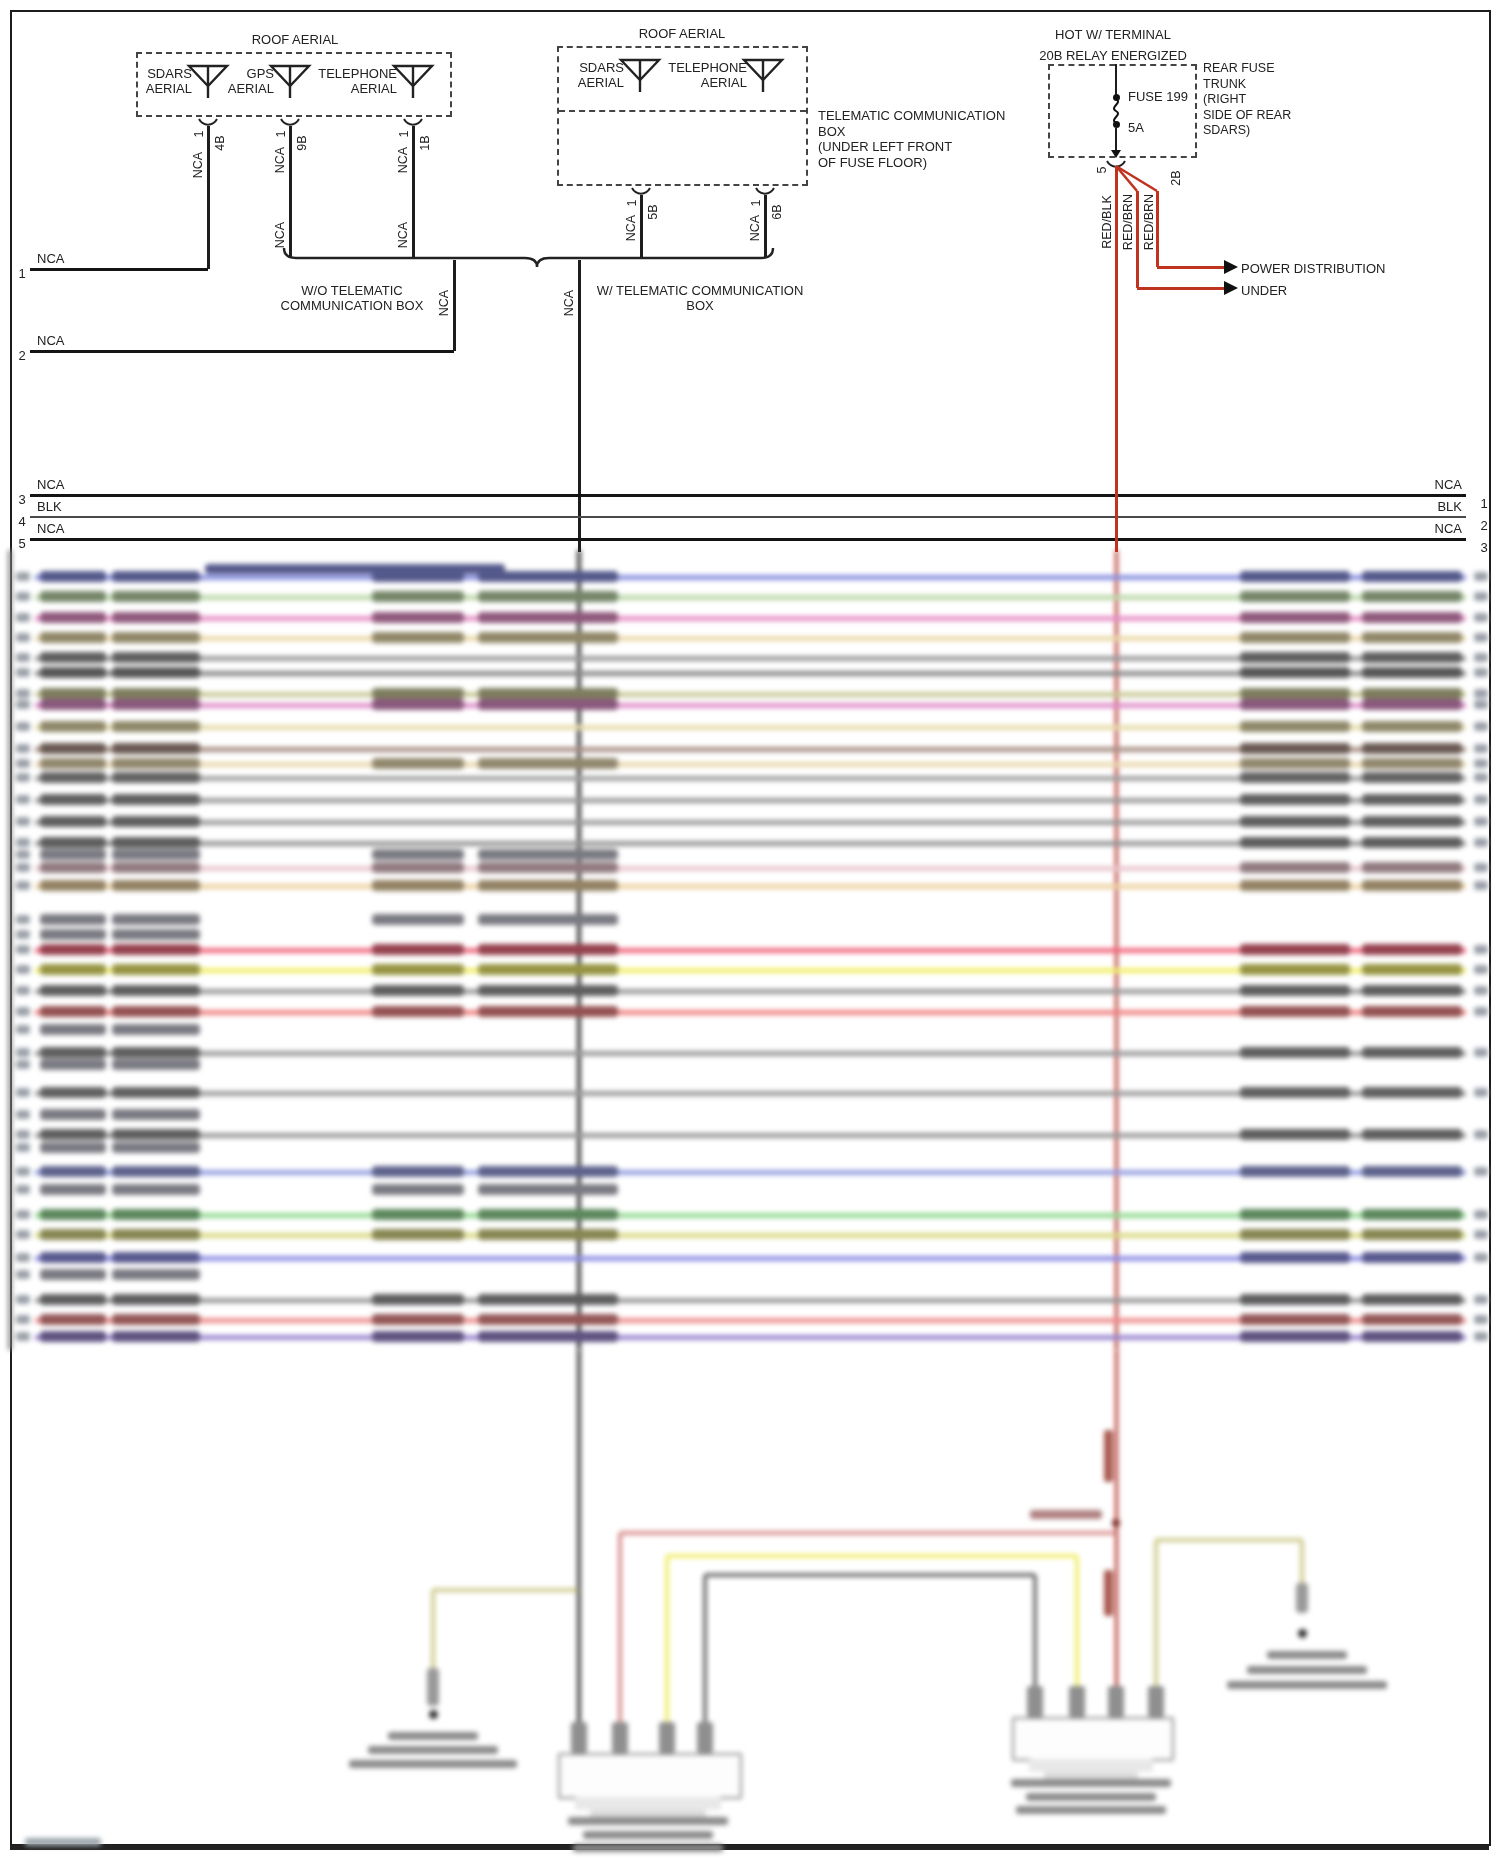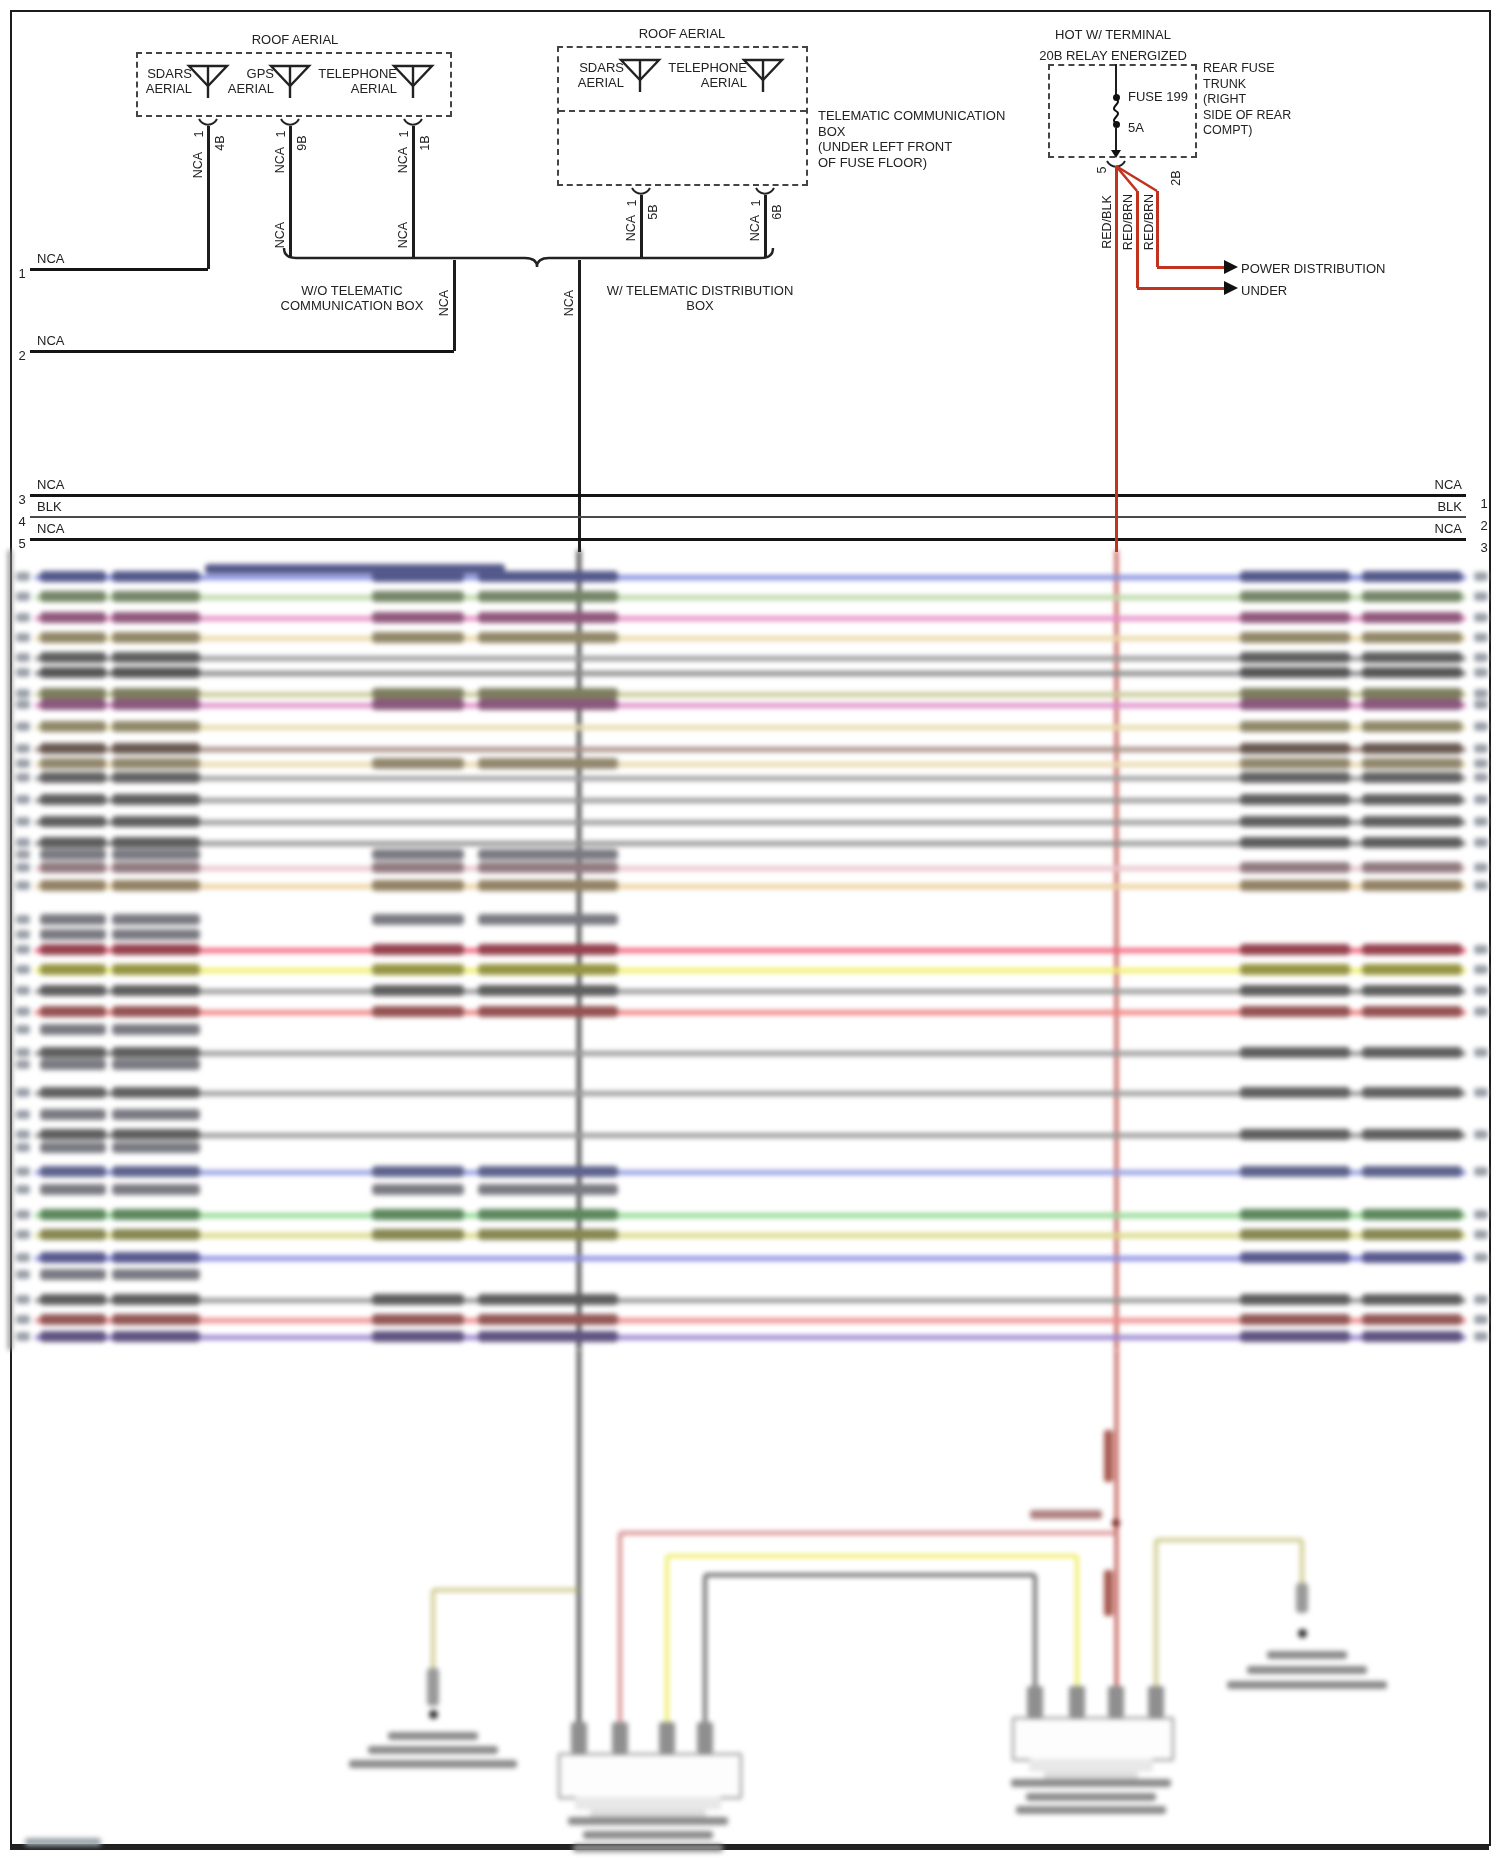--- a/index.html
+++ b/index.html
@@ -112,21 +112,21 @@
     <div class="abs" style="left: 577.5px; top: 260px; width: 3px; height: 292px; background: rgb(29, 29, 29); border-radius: 0px;"></div>
     <div class="abs lbl rot" style="left: 569px; top: 303px; font-size: 12.5px;">NCA</div>
     <svg width="493" height="26" style="position: absolute; left: 282px; top: 246px;">
       <path d="M2,2 Q2,12 14,12 L243,12 Q255,12 255,21 Q255,12 267,12 L479,12 Q491,12 491,2" fill="none" stroke="#222" stroke-width="2.4"></path>
     </svg>
     <div class="abs lbl ctr" style="left: 352px; top: 283px;">
       <div>W/O TELEMATIC</div>
       <div>COMMUNICATION BOX</div>
     </div>
     <div class="abs lbl ctr" style="left: 700px; top: 283px;">
-      <div>W/ TELEMATIC DISTRIBUTION</div>
+      <div>W/ TELEMATIC COMMUNICATION</div>
       <div>BOX</div>
     </div>
     <div class="abs" style="left: 30px; top: 267.5px; width: 178px; height: 3px; background: rgb(20, 20, 20); border-radius: 0px;"></div>
     <div class="abs lbl" style="left: 14px; top: 266px; width: 16px; text-align: center;">1</div>
     <div class="abs lbl" style="left: 37px; top: 251px;">NCA</div>
     <div class="abs" style="left: 30px; top: 349.5px; width: 424px; height: 3px; background: rgb(20, 20, 20); border-radius: 0px;"></div>
     <div class="abs lbl" style="left: 14px; top: 348px; width: 16px; text-align: center;">2</div>
     <div class="abs lbl" style="left: 37px; top: 333px;">NCA</div>
     <div class="abs" style="left: 30px; top: 493.5px; width: 1436px; height: 3px; background: rgb(20, 20, 20); border-radius: 0px;"></div>
     <div class="abs lbl" style="left: 14px; top: 492px; width: 16px; text-align: center;">3</div>
@@ -156,21 +156,21 @@
     <div class="abs" style="left: 1112.5px; top: 121px; width: 7px; height: 7px; background: rgb(17, 17, 17); border-radius: 7px;"></div>
     <div class="abs" style="left: 1115.2px; top: 128px; width: 1.6px; height: 22px; background: rgb(29, 29, 29); border-radius: 0px;"></div>
     <div class="abs" style="left: 1111px; top: 150px; width: 0px; height: 0px; border-left: 5px solid transparent; border-right: 5px solid transparent; border-top: 8px solid rgb(17, 17, 17);"></div>
     <div class="abs lbl" style="left: 1128px; top: 89px;">FUSE 199</div>
     <div class="abs lbl" style="left: 1128px; top: 120px;">5A</div>
     <div class="abs lbl" style="left: 1203px; top: 61px; line-height: 15.5px; font-size: 12.5px;">
       <div>REAR FUSE</div>
       <div>TRUNK</div>
       <div>(RIGHT</div>
       <div>SIDE OF REAR</div>
-      <div>COMPT)</div>
+      <div>SDARS)</div>
     </div>
     <svg width="20" height="9" style="position: absolute; left: 1106px; top: 160px;">
       <path d="M1,1 C5,8.5 15,8.5 19,1" fill="none" stroke="#222" stroke-width="2"></path>
     </svg>
     <div class="abs lbl rot" style="left: 1102px; top: 170px; font-size: 12.5px;">5</div>
     <div class="abs lbl rot" style="left: 1176px; top: 178px; font-size: 12.5px;">2B</div>
     <svg width="60" height="30" style="position: absolute; left: 1106px; top: 163px;">
       <line x1="10" y1="3" x2="31" y2="28" stroke="#c0331f" stroke-width="2.6"></line>
       <line x1="10" y1="3" x2="51" y2="28" stroke="#c0331f" stroke-width="2.6"></line>
     </svg>

